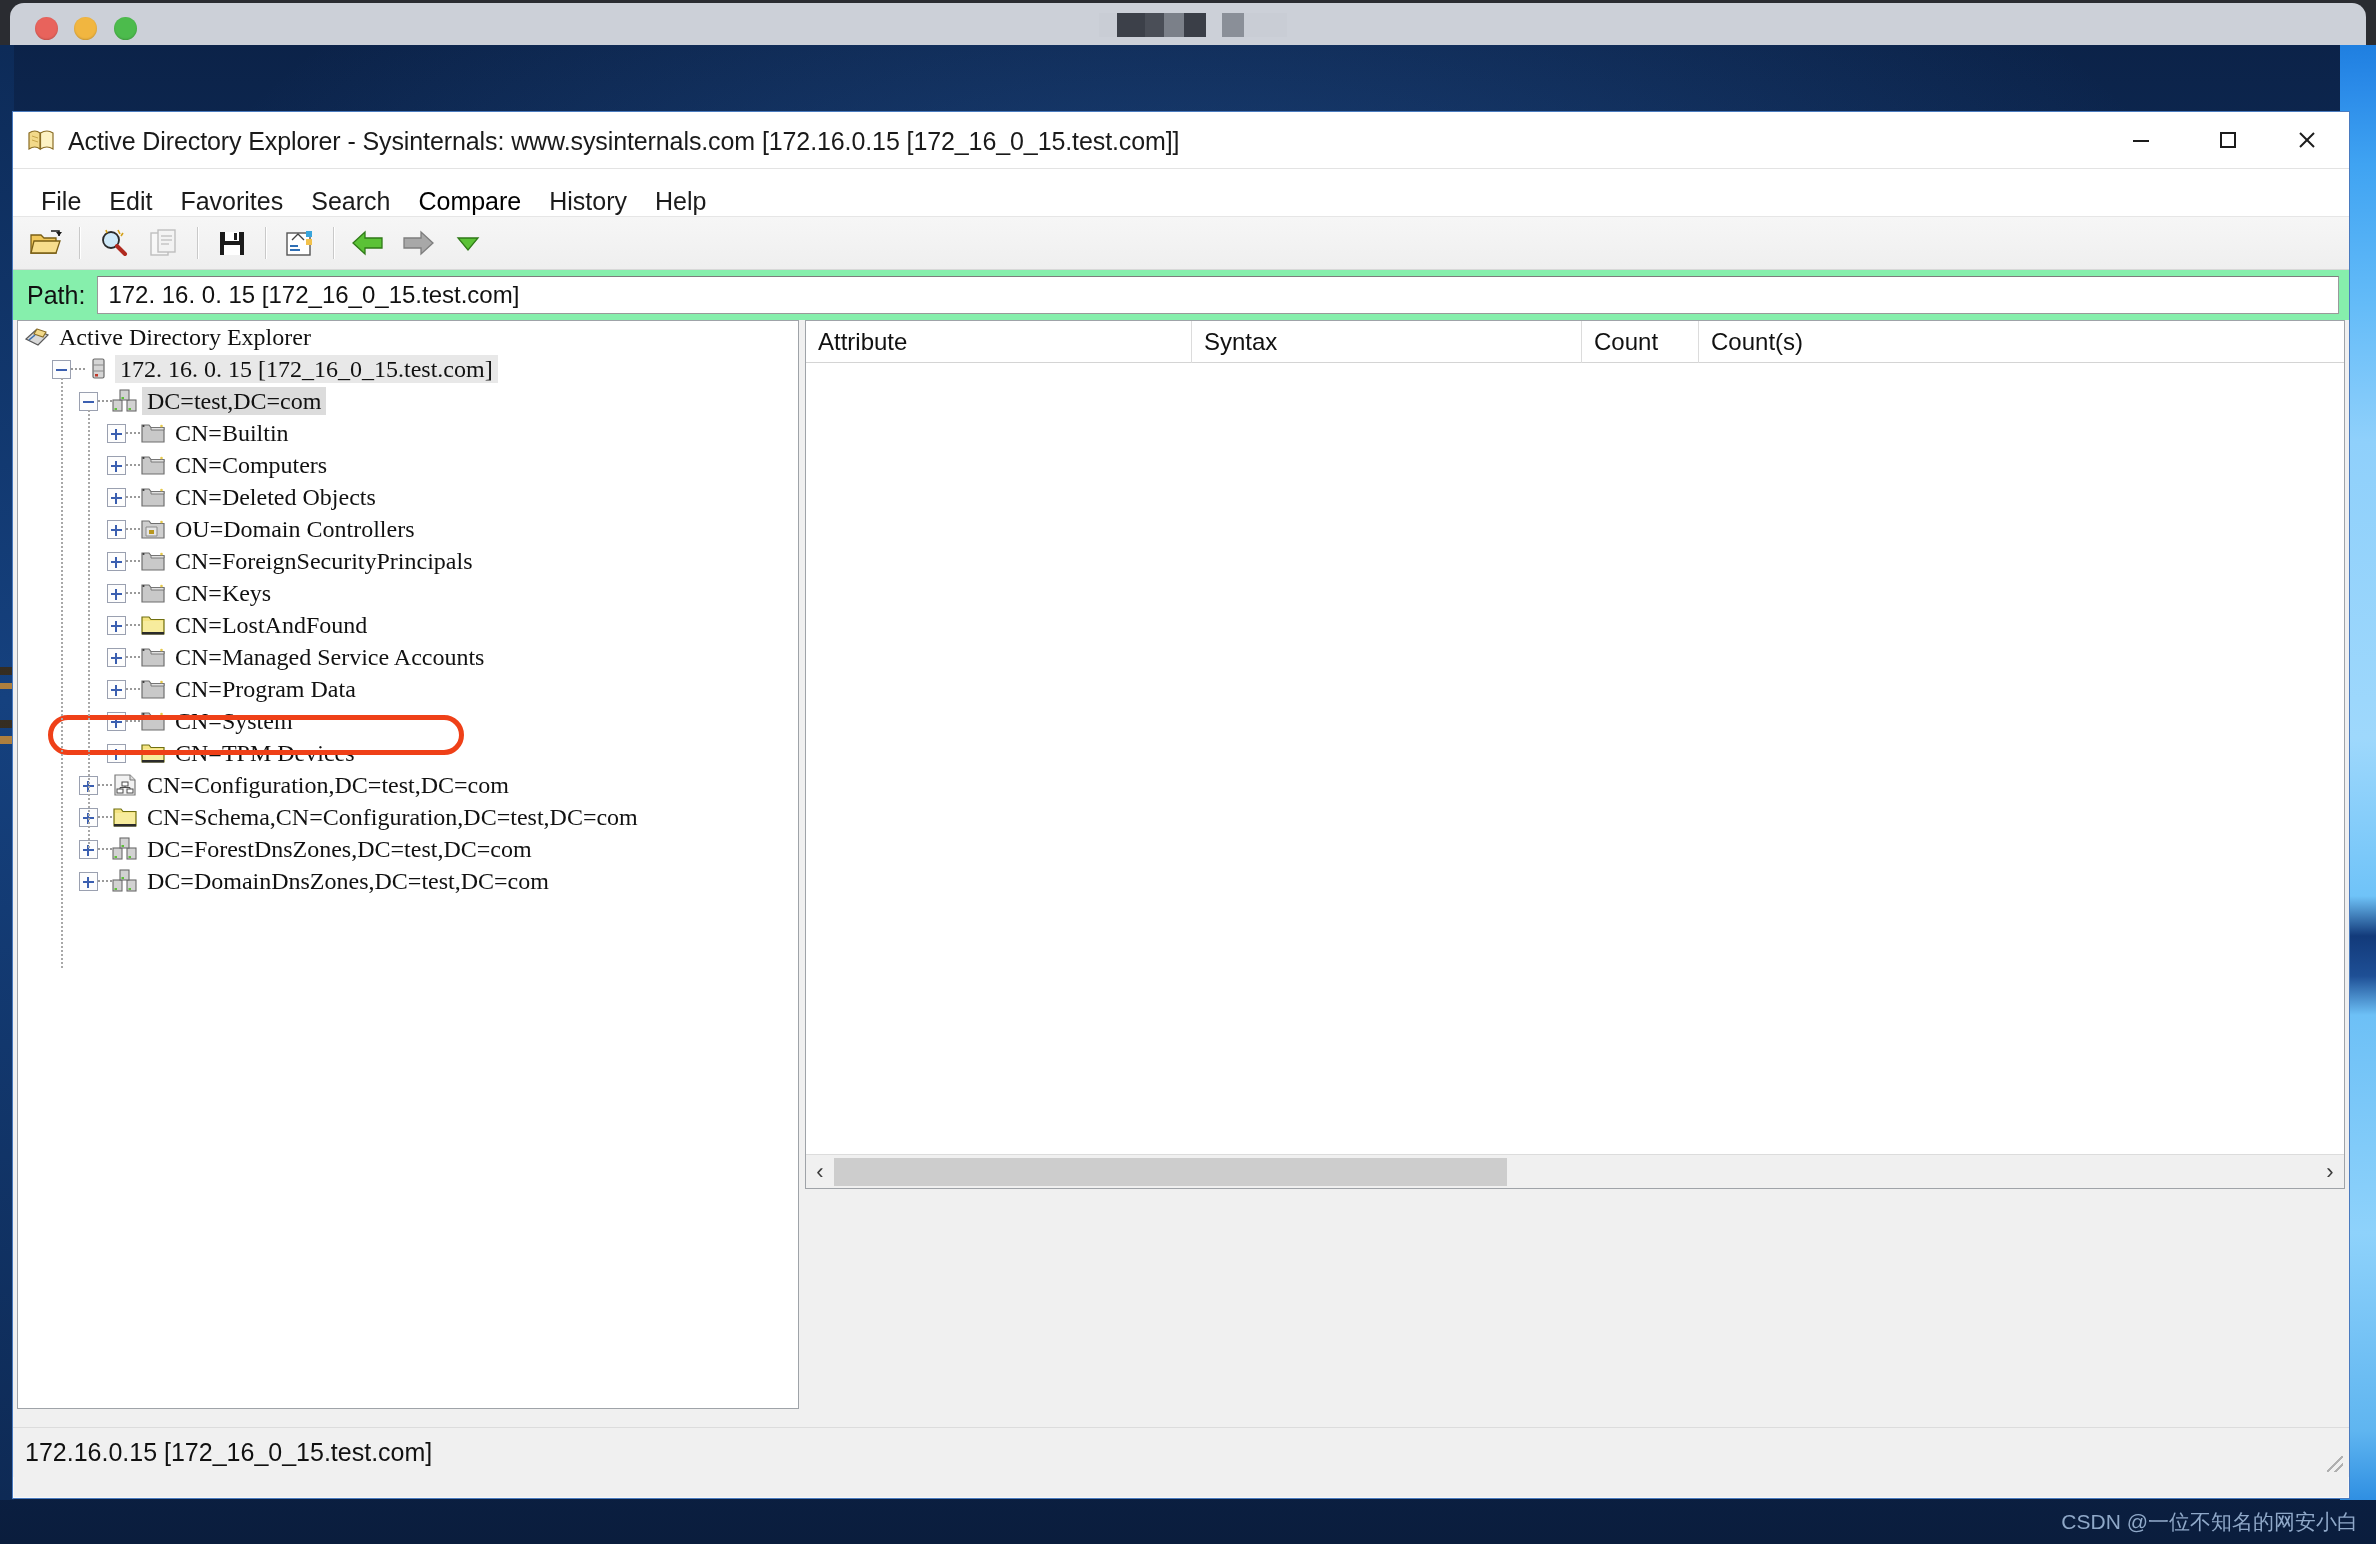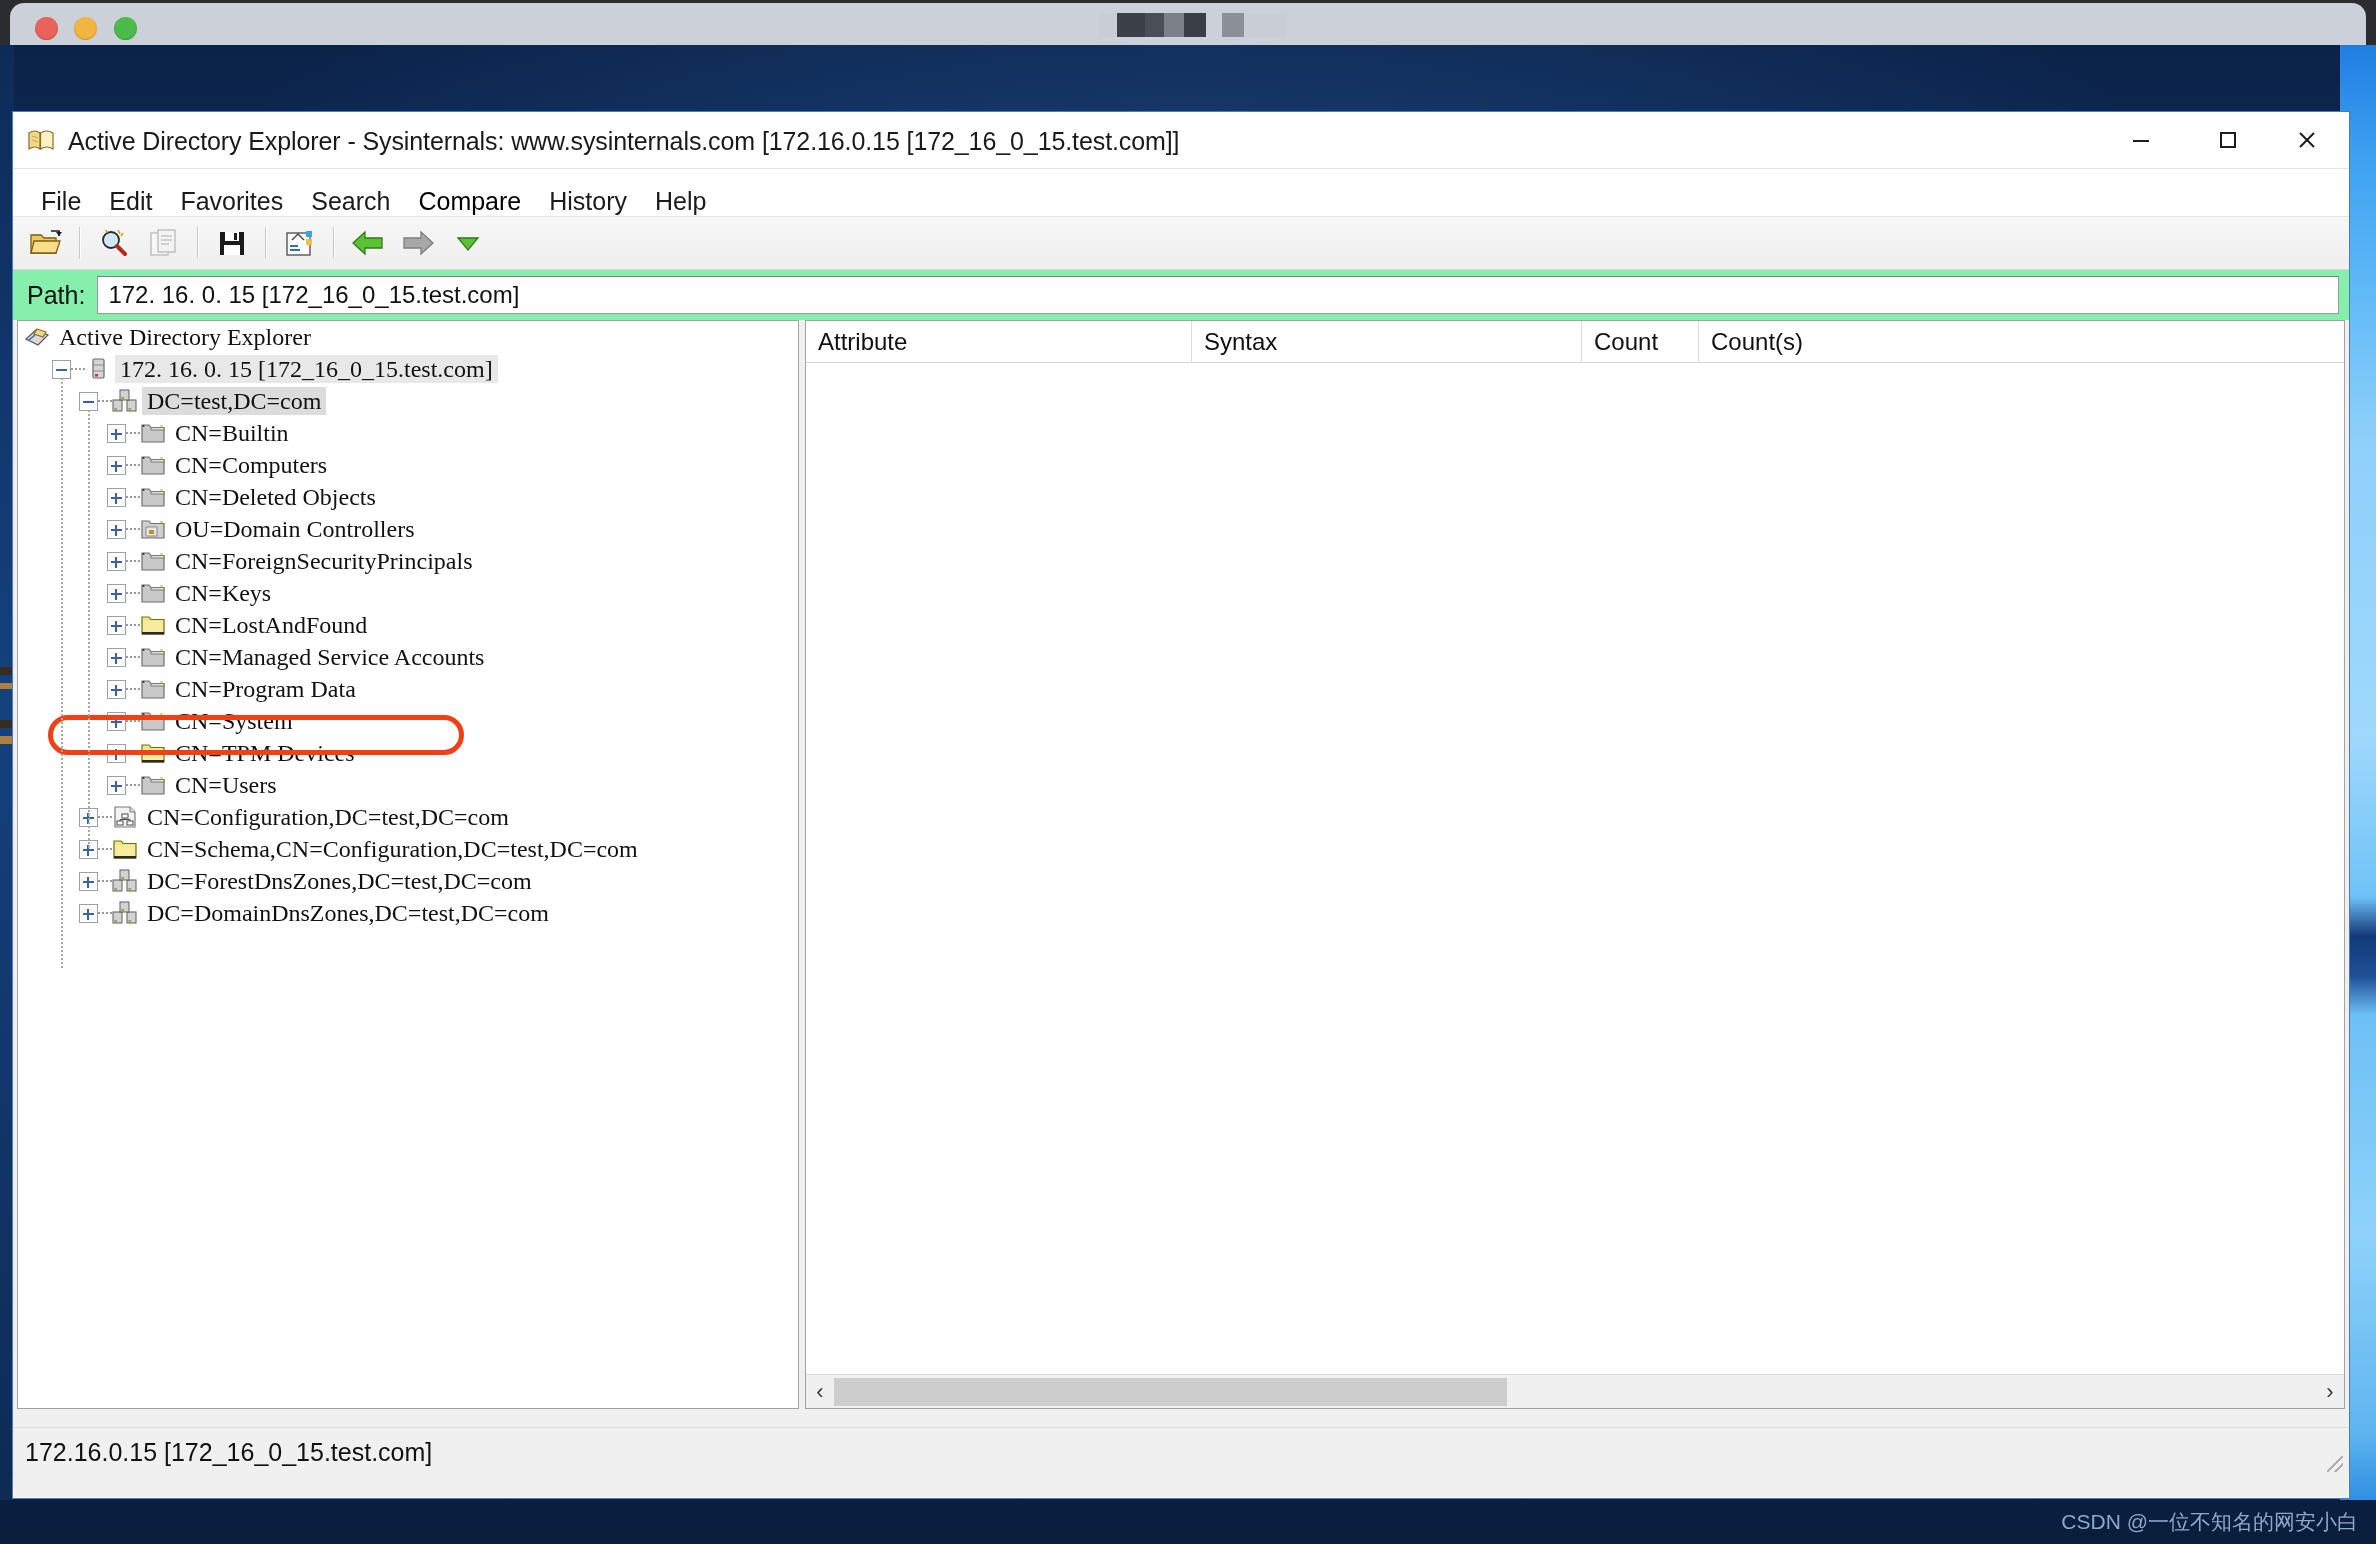--- a/index.html
+++ b/index.html
@@ -173,21 +173,21 @@
   .dots { width: 14px; height: 2px; flex: 0 0 auto;
           background-image: linear-gradient(90deg,#9a9a9a 50%, transparent 50%);
           background-size: 4px 2px; }
   .vline { position: absolute; width: 2px;
            background-image: linear-gradient(180deg,#a8a8a8 50%, transparent 50%);
            background-size: 2px 4px; }
   .ico { width: 26px; height: 24px; flex: 0 0 auto; margin-right: 4px; position: relative; }
 
   
   #attr-pane {
-    flex: 1; height: 1089px; margin-left: 6px;
+    flex: 1; height: 869px; margin-left: 6px;
     background: #ffffff;
     border: 1px solid #9fa3a8;
     display: flex; flex-direction: column; position: relative;
   }
   #attr-header {
     height: 42px; display: flex; background: #ffffff;
     border-bottom: 1px solid #d4d4d4;
   }
   .attr-col {
     font-size: 24px; color: #111; display: flex; align-items: center;
@@ -519,32 +519,20 @@
           <div class="tree-row">
             <div style="flex: 0 0 auto; height: 1px; width: 89px;"></div>
             <div class="expander plus"></div>
             <div class="dots"></div>
             <div class="ico"><svg width="26" height="24" viewBox="0 0 26 24">
                 <path d="M2 4 L9 4 L11 6.5 L24 6.5 L24 21 L2 21 Z" fill="#f5e482" stroke="#6f6f10" stroke-width="1.2"></path>
                 <rect x="3" y="8" width="20" height="11" fill="#f7ec9d"></rect>
                 <rect x="2" y="19" width="22" height="2.5" fill="#2a2a2a"></rect>
               </svg></div>
             <span class="label">CN=TPM Devices</span>
-          </div>
-          <div class="tree-row">
-            <div style="flex: 0 0 auto; height: 1px; width: 89px;"></div>
-            <div class="expander plus"></div>
-            <div class="dots"></div>
-            <div class="ico"><svg width="26" height="24" viewBox="0 0 26 24">
-                <path d="M2 4 L9 4 L11 6.5 L24 6.5 L24 21 L2 21 Z" fill="#c9c9c9" stroke="#6f6f6f" stroke-width="1.2"></path>
-                <path d="M11 6.5 L24 6.5 L24 9 L11 9 Z" fill="#e2e2e2" stroke="#6f6f6f" stroke-width="0.9"></path>
-                <circle cx="21.5" cy="5" r="1.3" fill="#e6c84a"></circle>
-                <circle cx="3.5" cy="5" r="1.1" fill="#3a3a3a"></circle>
-              </svg></div>
-            <span class="label">CN=Users</span>
           </div>
           <div class="tree-row">
             <div style="flex: 0 0 auto; height: 1px; width: 61px;"></div>
             <div class="expander plus"></div>
             <div class="dots"></div>
             <div class="ico"><svg width="26" height="24" viewBox="0 0 26 24">
                 <path d="M3 2 H18 L23 7 V22 H3 Z" fill="#f2f2f2" stroke="#7a7a7a" stroke-width="1.2"></path>
                 <path d="M18 2 V7 H23" fill="#dcdcdc" stroke="#7a7a7a" stroke-width="1"></path>
                 <rect x="10" y="9" width="6" height="4" fill="#ffffff" stroke="#4a4a4a" stroke-width="1"></rect>
                 <rect x="5" y="16" width="6" height="4" fill="#ffffff" stroke="#4a4a4a" stroke-width="1"></rect>

